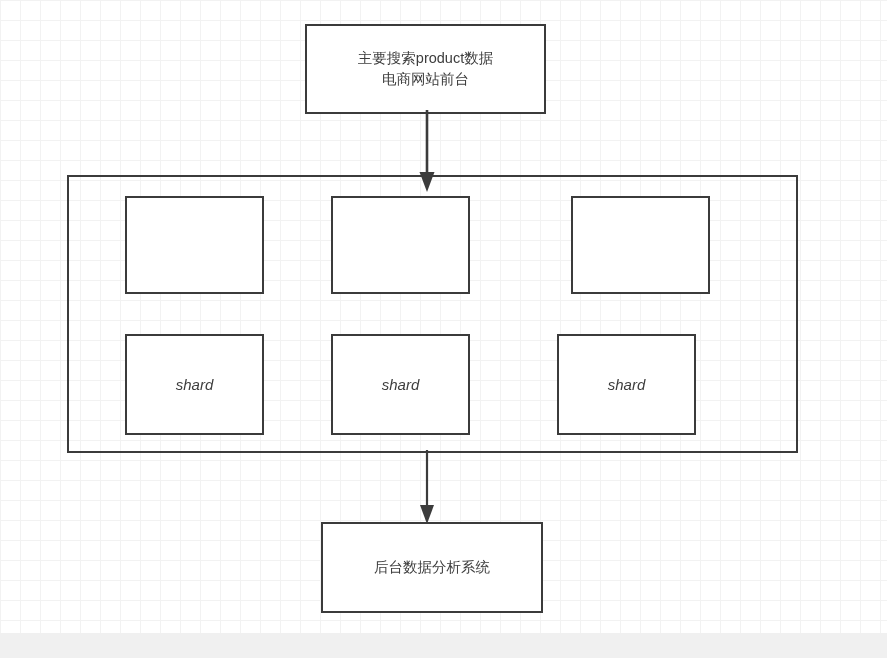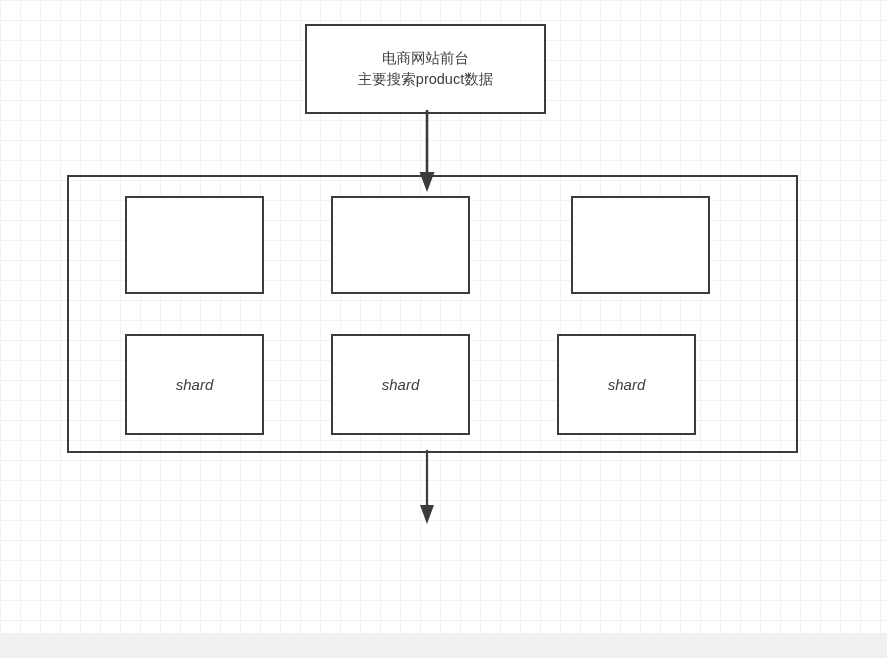--- a/index.html
+++ b/index.html
@@ -105,22 +105,22 @@
 </head>
 <body>
 
 <div id="canvas">
 
   <div id="grid"></div>
   <div id="footer-strip"></div>
 
   <div class="box" id="source-box">
     <div>
+      <span class="text-line">主要搜索product数据</span>
       <span class="text-line">电商网站前台</span>
-      <span class="text-line">主要搜索product数据</span>
     </div>
   </div>
 
   <svg class="arrow-svg" id="arrow-source-to-cluster" width="34" height="84" viewBox="0 0 34 84">
     <line x1="17" y1="0" x2="17" y2="70" stroke="#3b3b3b" stroke-width="2.6"></line>
     <polygon points="17,82 9.5,62 24.5,62" fill="#3b3b3b"></polygon>
   </svg>
 
   <div class="container-box" id="cluster-container"></div>
 
@@ -142,14 +142,17 @@
   </div>
   <div class="box shard-box" id="shard-3">
     <span>shard</span>
   </div>
 
   <svg class="arrow-svg" id="arrow-cluster-to-sink" width="34" height="76" viewBox="0 0 34 76">
     <line x1="17" y1="0" x2="17" y2="62" stroke="#3b3b3b" stroke-width="2.2"></line>
     <polygon points="17,74 10,55 24,55" fill="#3b3b3b"></polygon>
   </svg>
 
+  <div class="box" id="sink-box">
+    <span>后台数据分析系统</span>
+  </div>
 
 </div>
 
 </body></html>

